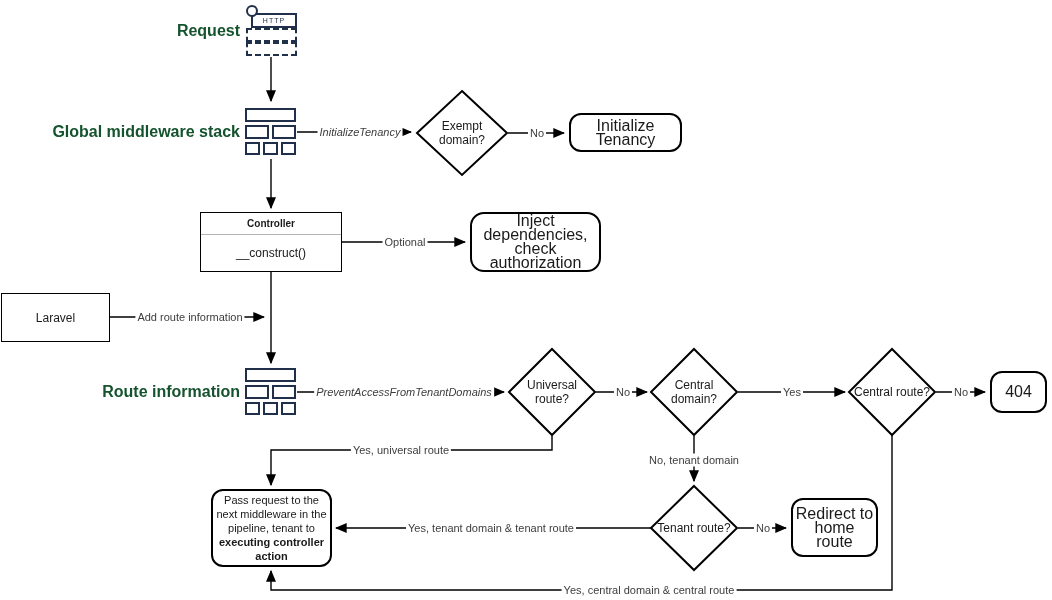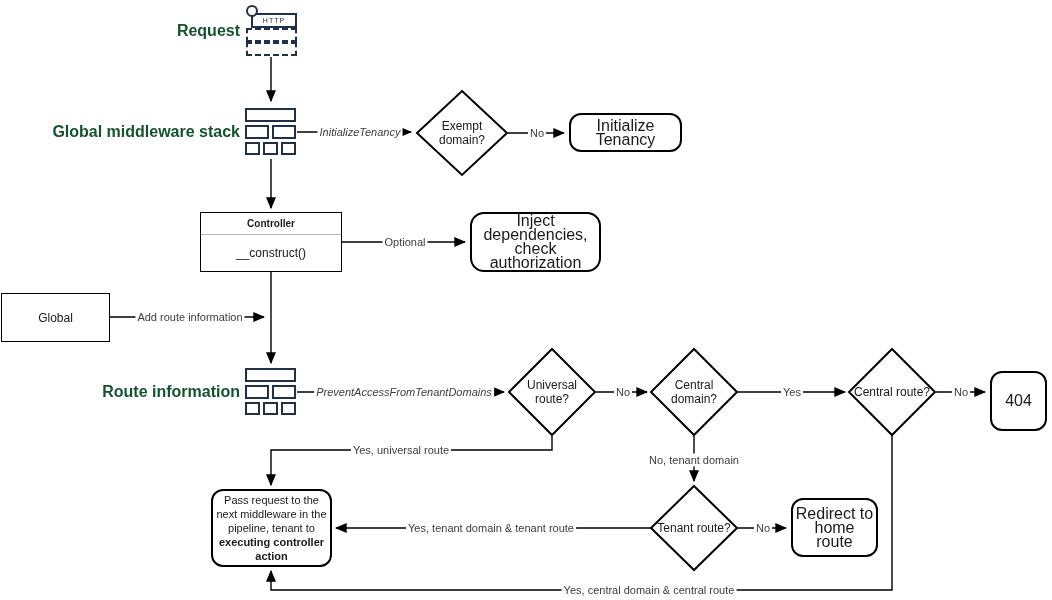--- a/index.html
+++ b/index.html
@@ -100,32 +100,32 @@
   <div class="abs mwpart" style="left:263px;top:402px;width:15px;height:13px;"></div>
   <div class="abs mwpart" style="left:281px;top:402px;width:15px;height:13px;"></div>
   <div class="abs side-label" style="top:392px;">Route information</div>
 
   <div class="abs" style="left:200px;top:212px;width:142px;height:60px;border:1px solid #000;background:#fff;">
     <div class="uml-head">Controller</div>
     <div class="uml-body">__construct()</div>
   </div>
 
   <div class="abs rect-node" style="left:1px;top:293px;width:109px;height:49px;">
-    <span>Global</span>
+    <span>Laravel</span>
   </div>
 
   <div class="abs round-node" style="left:569px;top:113px;width:113px;height:39px;">
     <span>Initialize Tenancy</span>
   </div>
 
   <div class="abs round-node" style="left:470px;top:212px;width:131px;height:60px;border-radius:14px;">
     <span>Inject dependencies, check authorization</span>
   </div>
 
-  <div class="abs round-node" style="left:990px;top:371px;width:57px;height:60px;">
+  <div class="abs round-node" style="left:990px;top:371px;width:57px;height:42px;">
     <span>404</span>
   </div>
 
   <div class="abs round-node" style="left:791px;top:498px;width:87px;height:59px;">
     <span>Redirect to home route</span>
   </div>
 
   <div class="abs round-node pass-text" style="left:211px;top:489px;width:121px;height:78px;">
     <span><span>Pass request to the next middleware in the pipeline, tenant to </span><b>executing controller action</b></span>
   </div>

